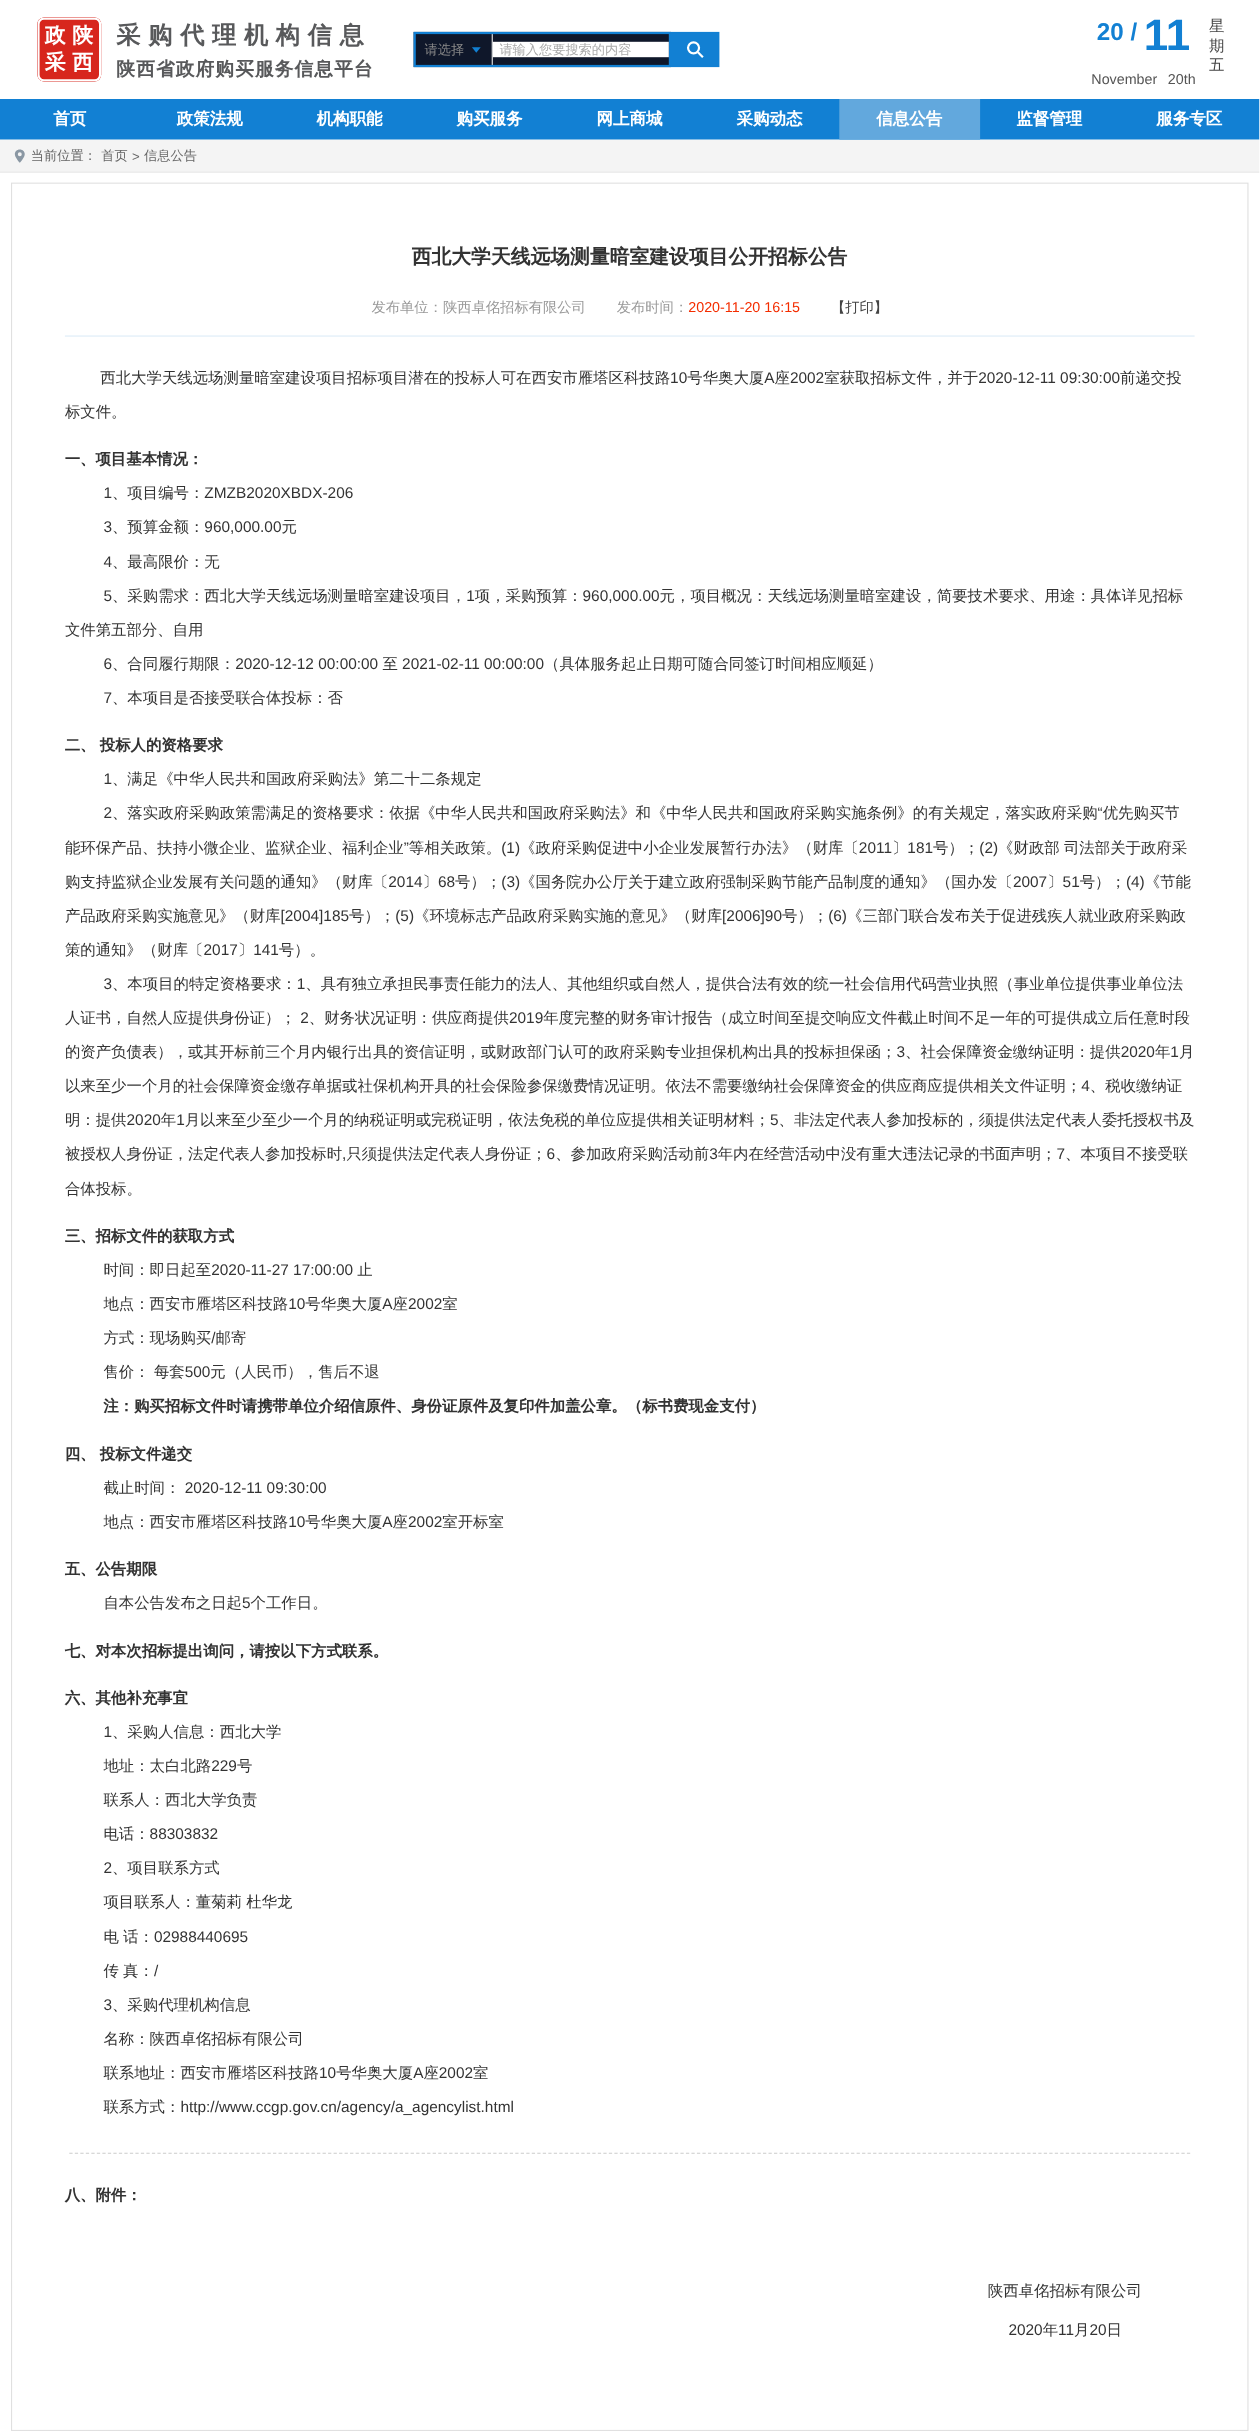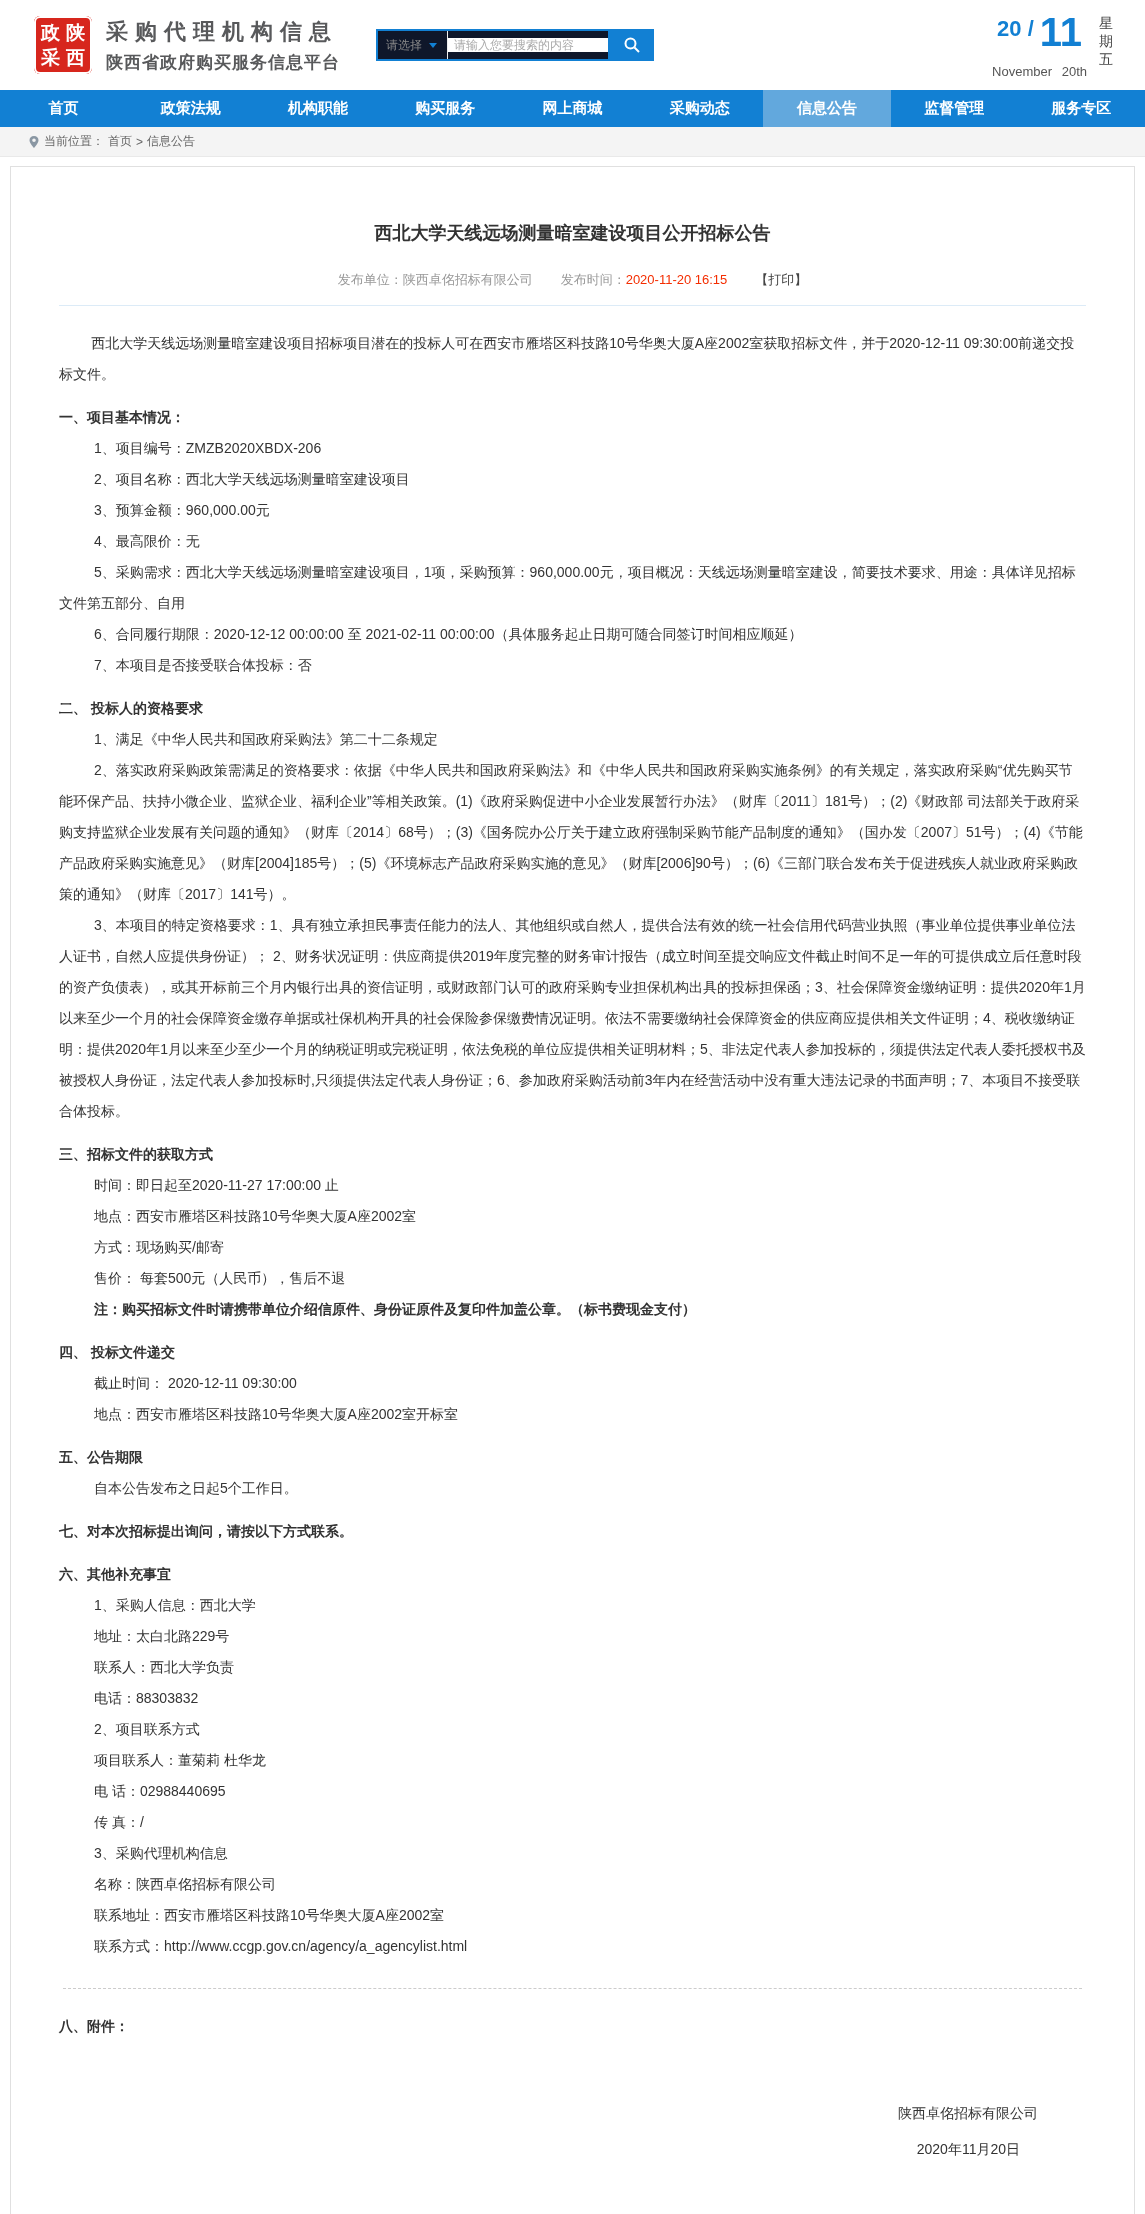--- a/index.html
+++ b/index.html
@@ -34,21 +34,21 @@
   .date-sub b { font-weight:normal; margin-left:6px; }
   .weekday { width:16px; font-size:14px; color:#444; line-height:18px; word-break:break-all; margin-top:2px; }
 
   
   .nav { height:37px; background:#1280d3; display:flex; }
   .nav-item { flex:1; display:flex; align-items:center; justify-content:center; color:#fff; font-size:15px;
               font-weight:bold; text-decoration:none; cursor:pointer; }
   .nav-item.active { background:#62a8dd; }
 
   
-  .crumb { height:30px; background:#f4f4f4; display:flex; align-items:center; padding-left:28px; font-size:12px; color:#666; gap:4px; border-bottom:1px solid #e9e9e9;}
+  .crumb { height:30px; background:#f4f4f4; display:flex; align-items:center; padding-left:12px; font-size:12px; color:#666; gap:4px; border-bottom:1px solid #e9e9e9;}
   .crumb a { color:#666; text-decoration:none; cursor:pointer; }
 
   
   .card { margin:9px 10px 0 10px; background:#fff; border:1px solid #e0e0e0; padding:34px 48px 70px 48px; }
   .a-title { text-align:center; font-size:18px; font-weight:bold; color:#333; margin-top:20px; }
   .a-meta { margin-top:26px; display:flex; justify-content:center; gap:28px; font-size:13px; color:#999;
             padding-bottom:16px; border-bottom:1px solid #dcebf7; }
   .a-meta .time { color:#f42d00; }
   .a-meta .print { color:#444; cursor:pointer; }
 
@@ -141,21 +141,20 @@
       <span>发布时间：</span><span class="time">2020-11-20 16:15</span>
     </span>
     <span class="print">【打印】</span>
   </div>
 
   <div class="a-body">
     <p class="a-intro">西北大学天线远场测量暗室建设项目招标项目潜在的投标人可在西安市雁塔区科技路10号华奥大厦A座2002室获取招标文件，并于2020-12-11 09:30:00前递交投标文件。</p>
     <div>
         <p class="s-heading">一、项目基本情况：</p>
         <p class="s-item">1、项目编号：ZMZB2020XBDX-206</p>
-        <p class="s-item">2、项目名称：西北大学天线远场测量暗室建设项目</p>
         <p class="s-item">3、预算金额：960,000.00元</p>
         <p class="s-item">4、最高限价：无</p>
         <p class="s-item">5、采购需求：西北大学天线远场测量暗室建设项目，1项，采购预算：960,000.00元，项目概况：天线远场测量暗室建设，简要技术要求、用途：具体详见招标文件第五部分、自用</p>
         <p class="s-item">6、合同履行期限：2020-12-12 00:00:00 至 2021-02-11 00:00:00（具体服务起止日期可随合同签订时间相应顺延）</p>
         <p class="s-item">7、本项目是否接受联合体投标：否</p>
         <p class="s-heading">二、 投标人的资格要求</p>
         <p class="s-item">1、满足《中华人民共和国政府采购法》第二十二条规定</p>
         <p class="s-item">2、落实政府采购政策需满足的资格要求：依据《中华人民共和国政府采购法》和《中华人民共和国政府采购实施条例》的有关规定，落实政府采购“优先购买节能环保产品、扶持小微企业、监狱企业、福利企业”等相关政策。(1)《政府采购促进中小企业发展暂行办法》（财库〔2011〕181号）；(2)《财政部 司法部关于政府采购支持监狱企业发展有关问题的通知》（财库〔2014〕68号）；(3)《国务院办公厅关于建立政府强制采购节能产品制度的通知》（国办发〔2007〕51号）；(4)《节能产品政府采购实施意见》（财库[2004]185号）；(5)《环境标志产品政府采购实施的意见》（财库[2006]90号）；(6)《三部门联合发布关于促进残疾人就业政府采购政策的通知》（财库〔2017〕141号）。</p>
         <p class="s-item">3、本项目的特定资格要求：1、具有独立承担民事责任能力的法人、其他组织或自然人，提供合法有效的统一社会信用代码营业执照（事业单位提供事业单位法人证书，自然人应提供身份证）； 2、财务状况证明：供应商提供2019年度完整的财务审计报告（成立时间至提交响应文件截止时间不足一年的可提供成立后任意时段的资产负债表），或其开标前三个月内银行出具的资信证明，或财政部门认可的政府采购专业担保机构出具的投标担保函；3、社会保障资金缴纳证明：提供2020年1月以来至少一个月的社会保障资金缴存单据或社保机构开具的社会保险参保缴费情况证明。依法不需要缴纳社会保障资金的供应商应提供相关文件证明；4、税收缴纳证明：提供2020年1月以来至少至少一个月的纳税证明或完税证明，依法免税的单位应提供相关证明材料；5、非法定代表人参加投标的，须提供法定代表人委托授权书及被授权人身份证，法定代表人参加投标时,只须提供法定代表人身份证；6、参加政府采购活动前3年内在经营活动中没有重大违法记录的书面声明；7、本项目不接受联合体投标。</p>
         <p class="s-heading">三、招标文件的获取方式</p>

